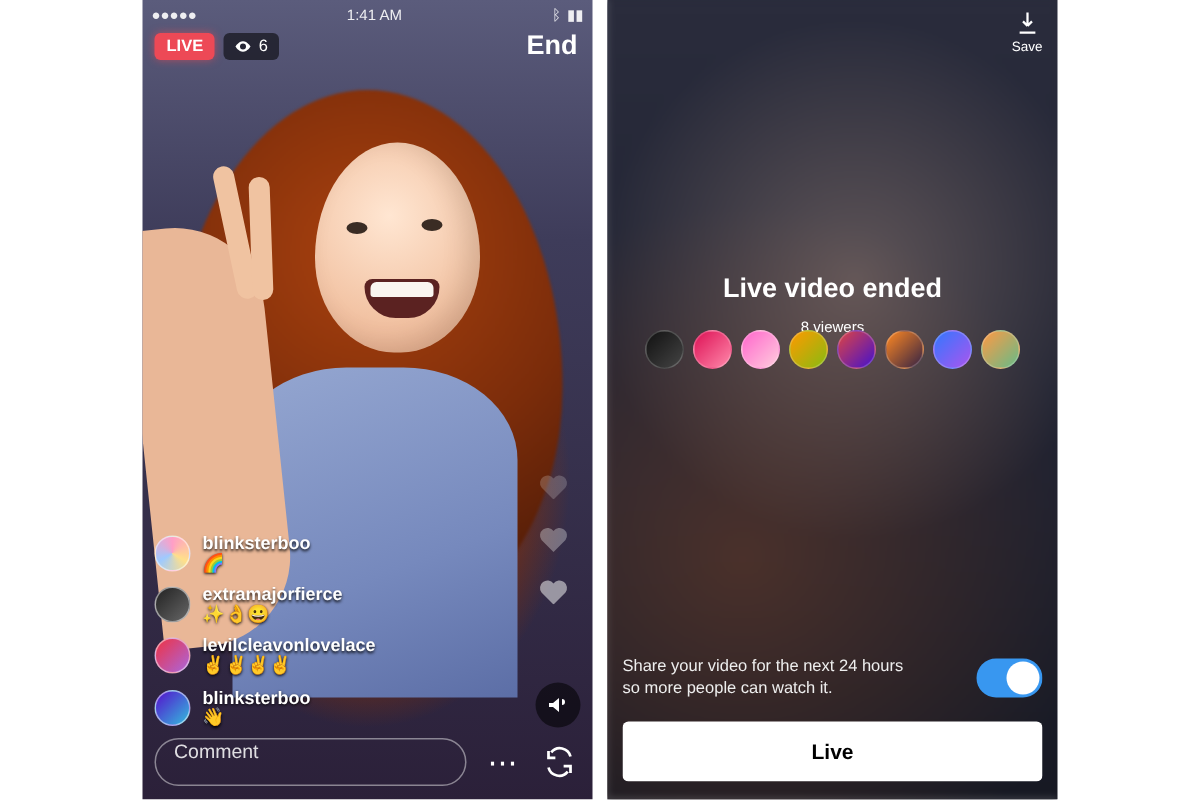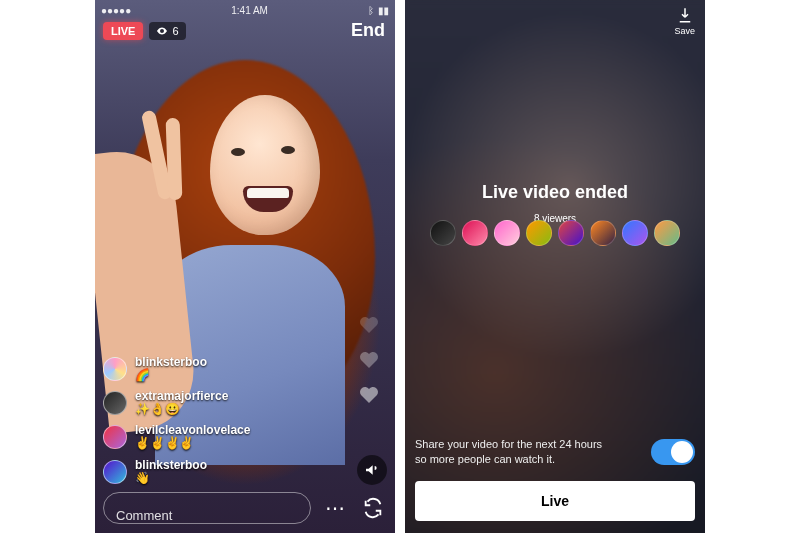--- a/index.html
+++ b/index.html
@@ -115,21 +115,21 @@
   .heart.h1{ bottom:130px;} .heart.h2{ bottom:165px; opacity:.35;}
   .heart.h3{ bottom:200px; opacity:.22;}
 
   .input-row {
     position:absolute; left:8px; right:8px; bottom:8px; height:34px;
     display:flex; align-items:center; gap:10px;
   }
   .comment-field {
     flex:1; height:32px; border:1px solid rgba(255,255,255,.45);
     border-radius:16px; background:transparent;
-    display:flex; align-items:flex-end; padding-left:12px;
+    display:flex; align-items:flex-start; padding-left:12px;
     color:rgba(255,255,255,.85); font-size:13px;
   }
   .dot3, .flip {
     width:28px; height:28px; display:flex; align-items:center; justify-content:center;
     color:#fff; font-size:20px;
   }
   .pinned-comment{
     position:absolute; right:8px; bottom:48px; width:30px; height:30px;
     border-radius:50%; background:rgba(0,0,0,.55);
     display:flex; align-items:center; justify-content:center;

